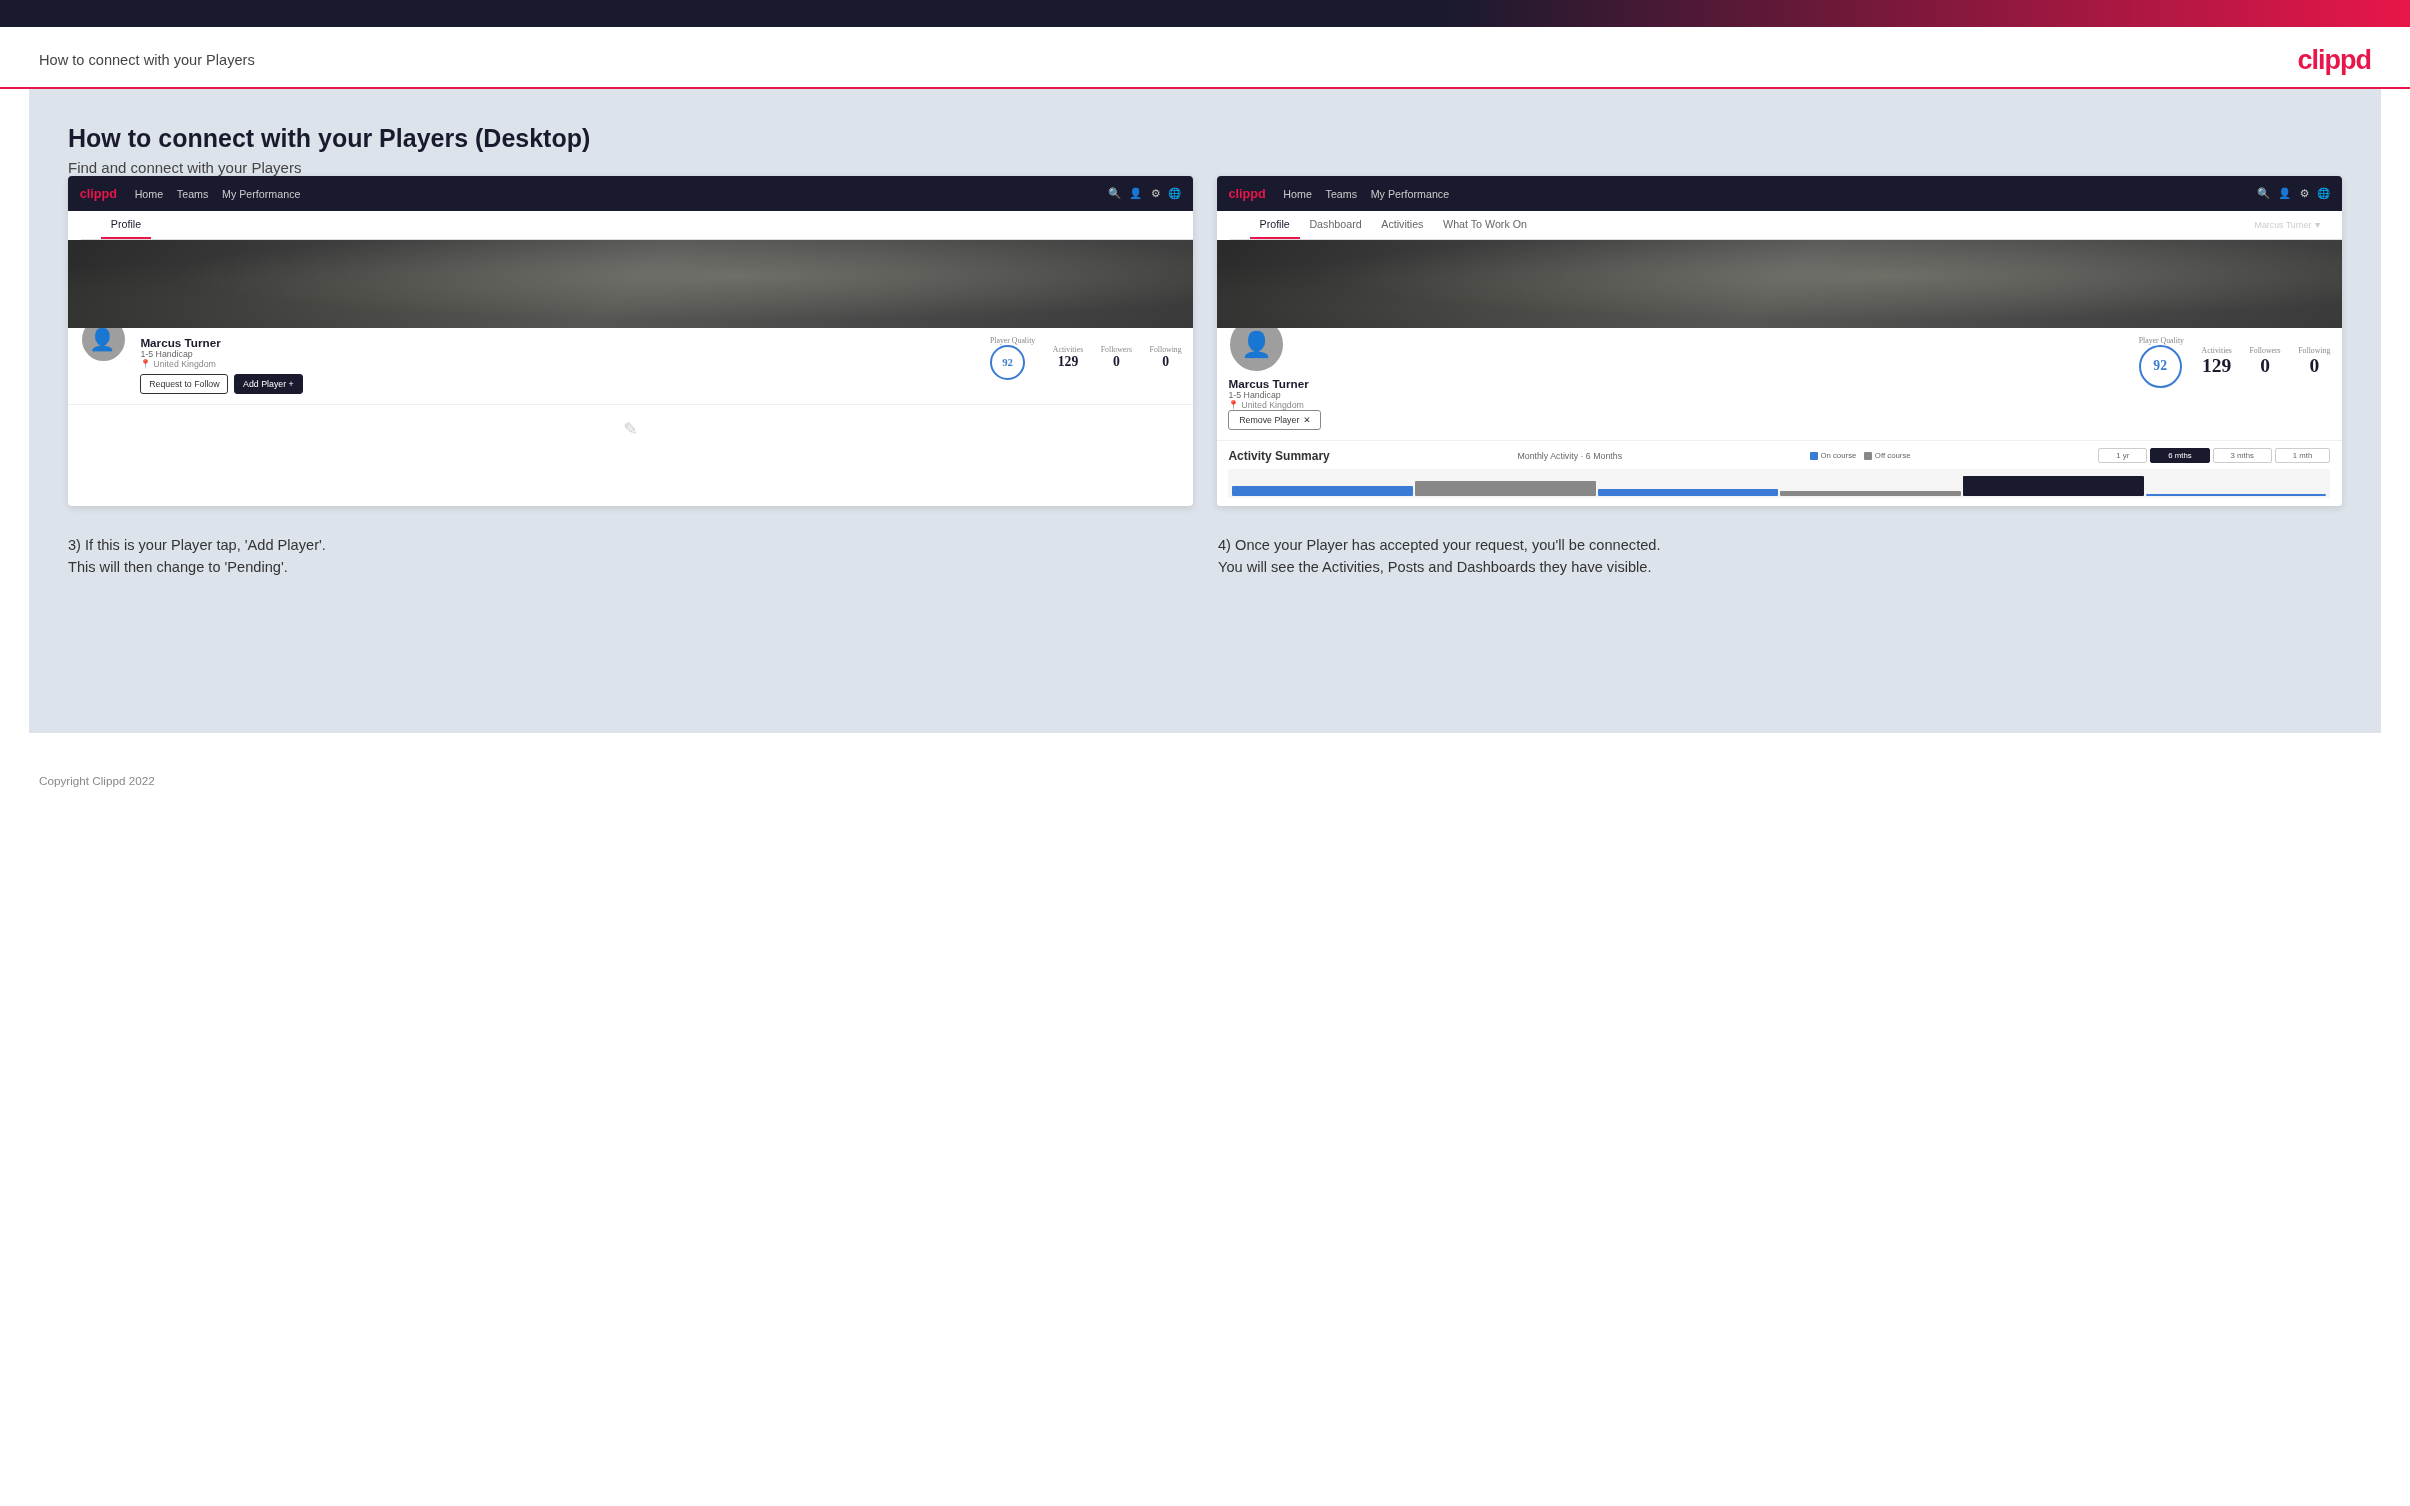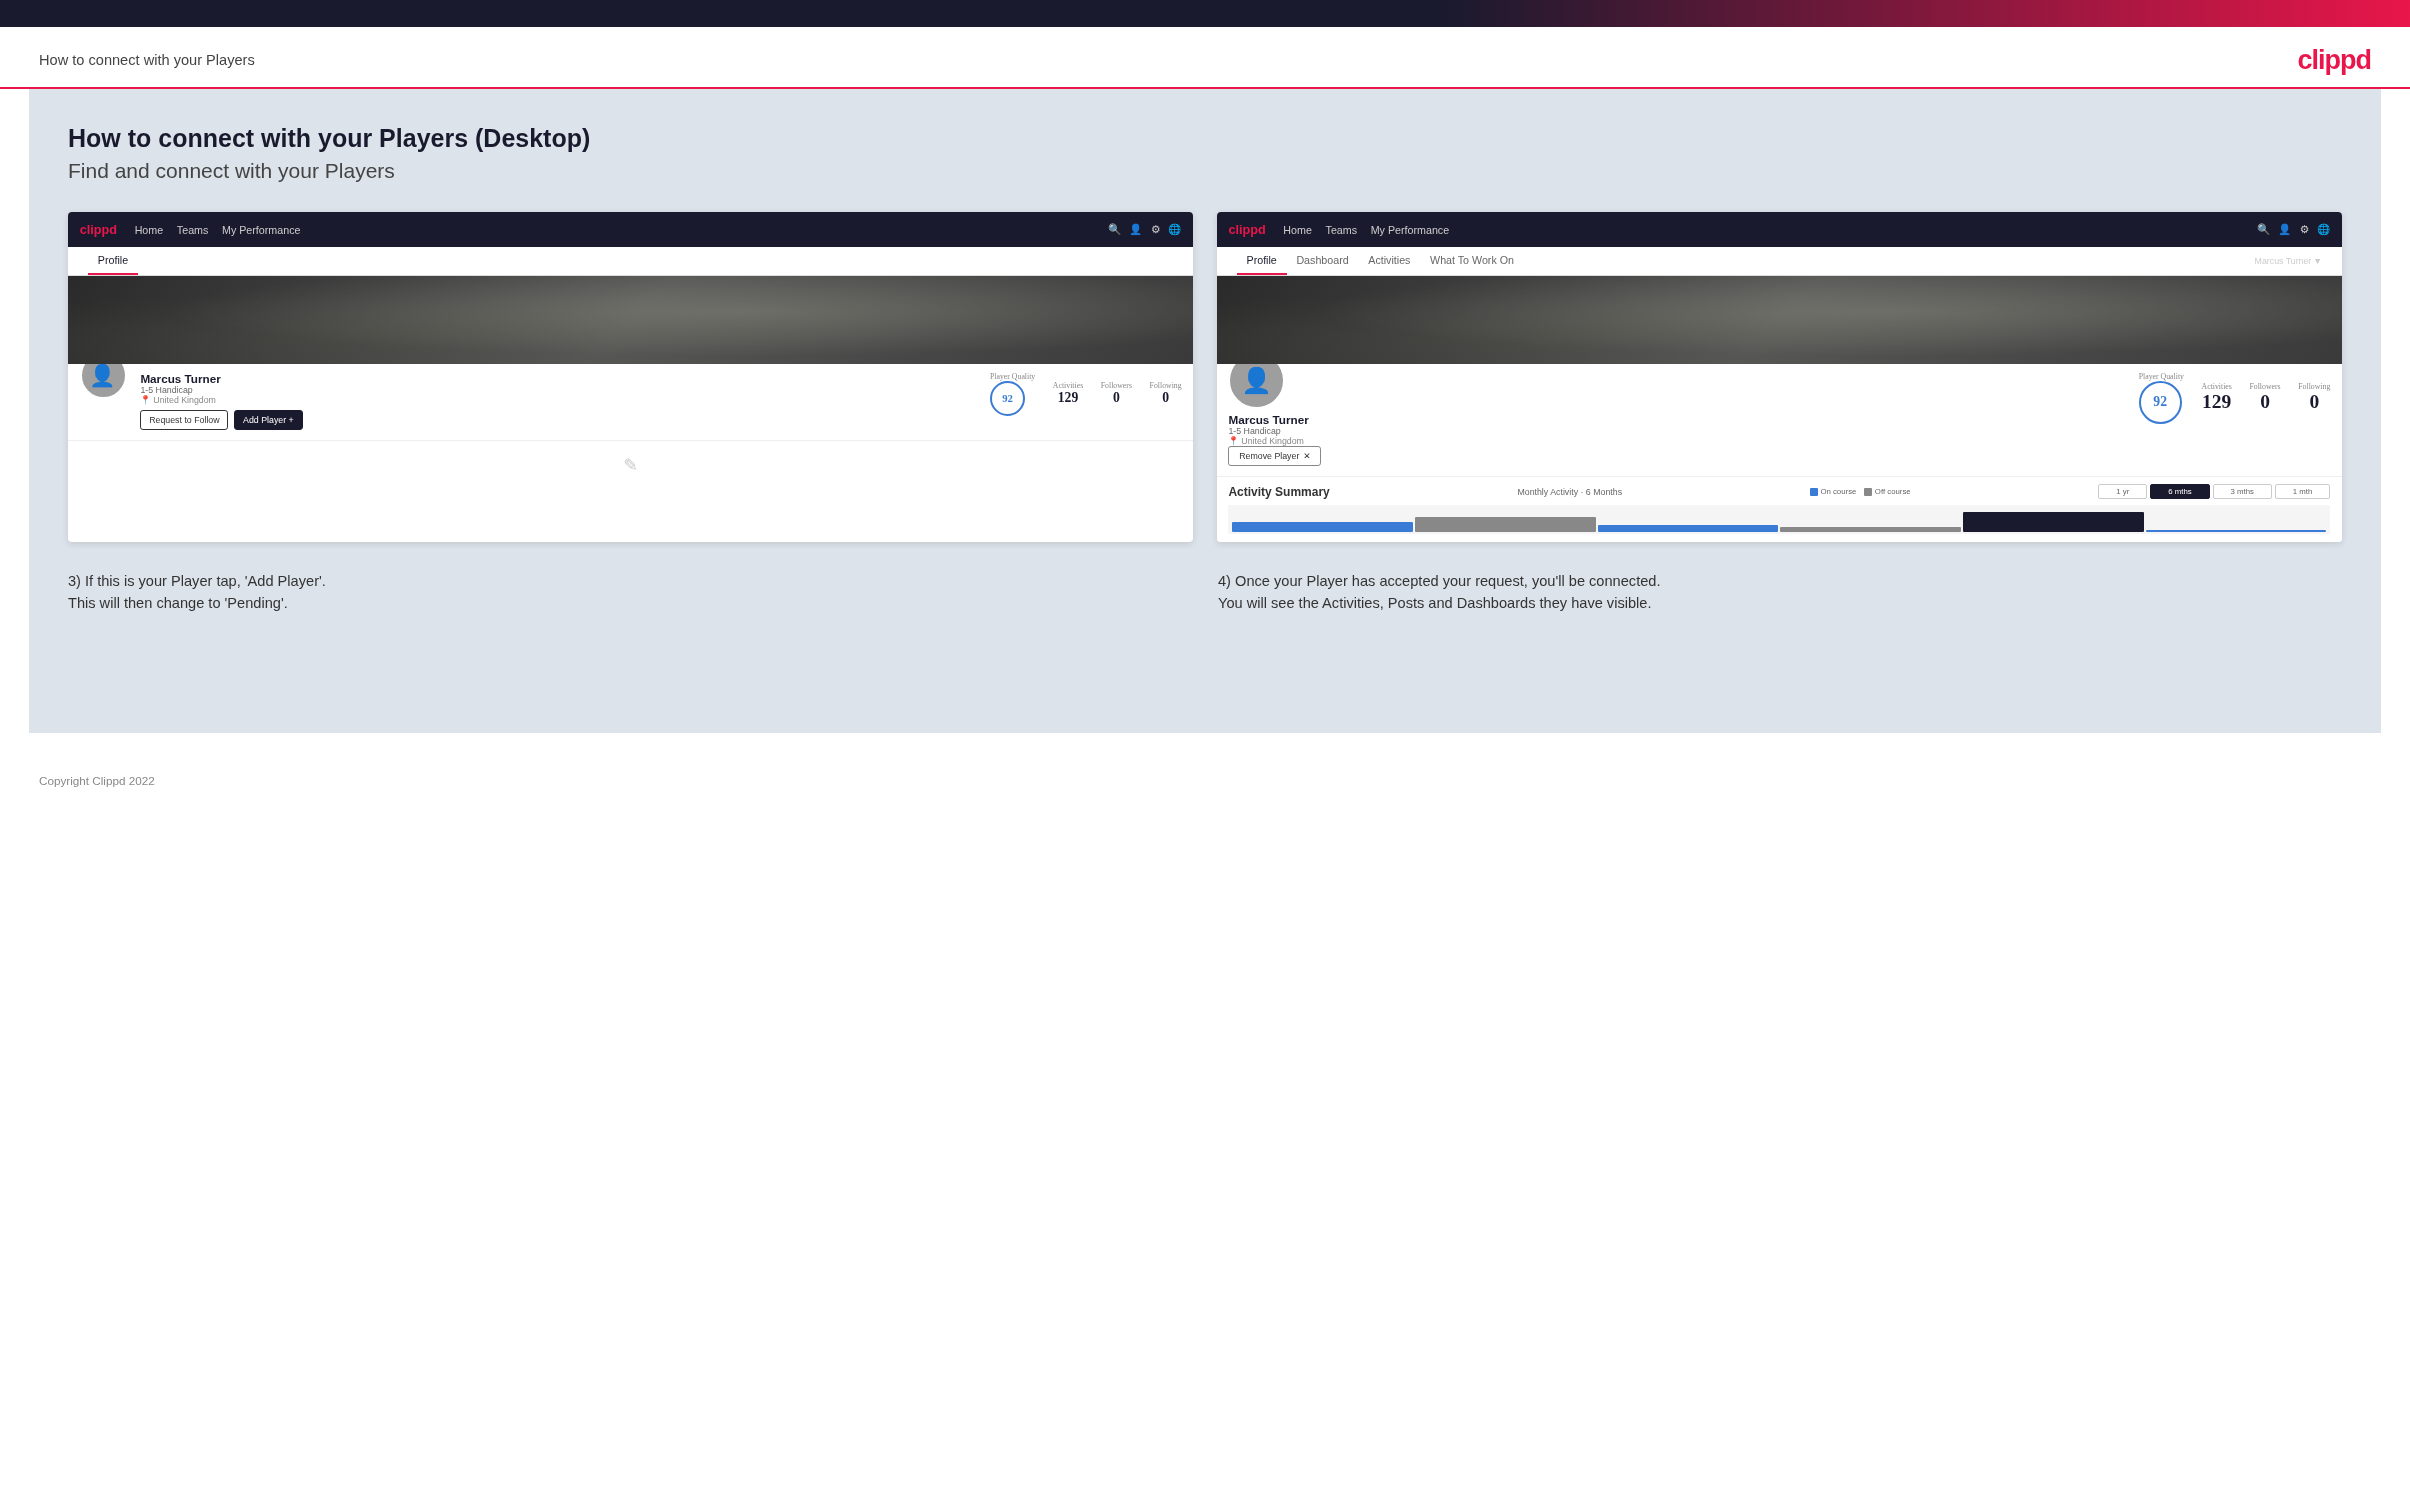--- a/index.html
+++ b/index.html
@@ -35,23 +35,22 @@
       padding: 35px 39px 39px 39px;
       min-height: 644px;
     }
     .main-title {
       font-size: 25px;
       font-weight: 700;
       color: #1a1a2e;
       margin-bottom: 5.9px;
     }
     .main-subtitle {
-      font-size: 21px;
+      font-size: 15px;
       color: #444;
-      margin-bottom: 29px;
     }
     .screenshots-row {
       display: flex;
       gap: 23.4px;
       margin-bottom: 29px;
     }
     .screenshot-card {
       flex: 1;
       background: #fff;
       border-radius: 3.9px;
@@ -91,20 +90,21 @@
       color: #ccc;
       font-size: 10.7px;
     }
     
     .profile-tabs {
       display: flex;
       gap: 0;
       border-bottom: 1px solid #ddd;
       padding: 0 20px;
       background: #fff;
+      margin-left: 13px;
     }
     .profile-tab {
       font-size: 10.7px;
       padding: 6.8px 9.8px;
       color: #666;
       cursor: pointer;
       border-bottom: 2px solid transparent;
     }
     .profile-tab.active {
       color: #1a1a2e;

